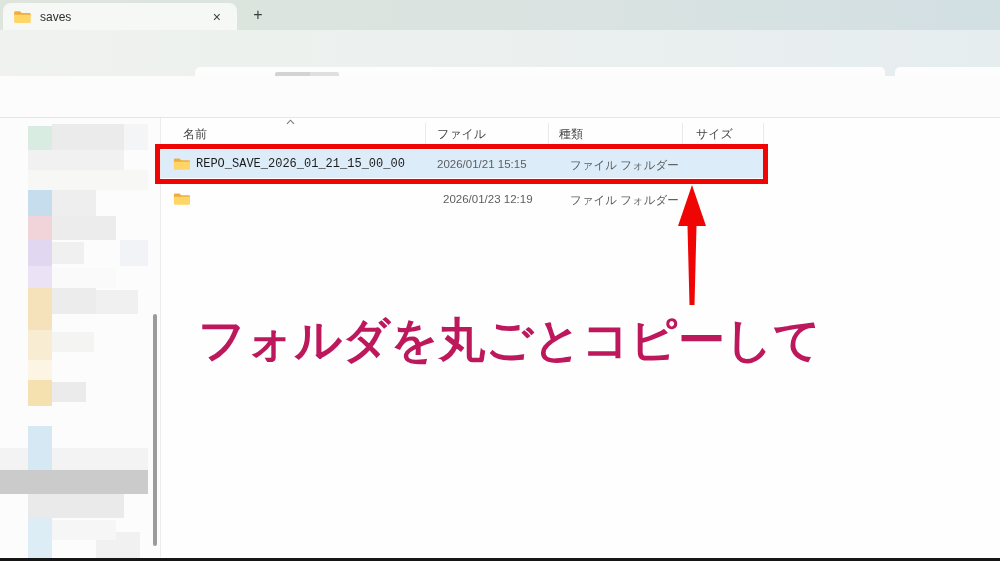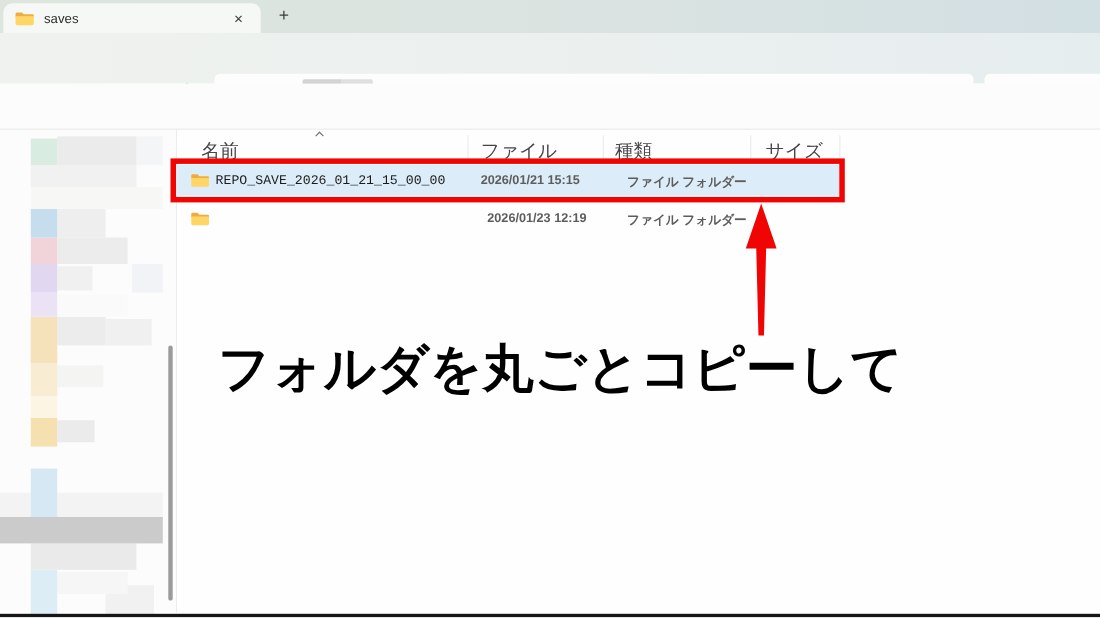--- a/index.html
+++ b/index.html
@@ -46,29 +46,29 @@
 
   
   .sidebar { position:absolute; left:0; top:118px; width:160px; height:439px; background:#fcfcfc; }
   .mosaic-cell { position:absolute; }
   .side-scrollbar { position:absolute; left:153px; top:196px; width:4px; height:232px;
     background:#9b9b9b; border-radius:2px; }
   .side-divider { position:absolute; left:160px; top:118px; width:1px; height:439px; background:#ececec; }
   .content { position:absolute; left:161px; top:118px; width:839px; height:439px; background:#fefefe; }
 
   
-  .colhead { position:absolute; top:126px; font-size:17px; color:#454545; white-space:nowrap; }
+  .colhead { position:absolute; top:126px; font-size:12px; color:#454545; white-space:nowrap; }
   .col-sep { position:absolute; top:123px; width:1px; height:22px; background:#eaeaea; }
   .sort-caret { position:absolute; left:286px; top:119px; }
 
   
   .row-highlight { position:absolute; left:161px; top:150px; width:602px; height:28px; background:#dcecf8; }
   .file-row { position:absolute; height:20px; display:flex; align-items:center;font-family:Liberation Mono, monospace; }
   .row-name { font-size:12px; color:#1c1c1c; margin-left:6px; white-space:nowrap; }
-  .row-cell { position:absolute; font-size:11.5px; color:#5d5d5d; white-space:nowrap;font-weight:bold; }
+  .row-cell { position:absolute; font-size:11.5px; color:#5d5d5d; white-space:nowrap; }
 
   
   .red-box { position:absolute; left:155px; top:144px; width:613px; height:40px;
     border:5px solid #f00505; }
   .anno-arrow { position:absolute; left:658px; top:184px; }
   .anno-line { position:absolute; color:#f00505; font-weight:900; font-size:47px;
     line-height:1.15; white-space:nowrap; }
   .anno-line1 { left:198px; top:313px; }
   .anno-line2 { left:244px; top:384px; }
 
@@ -285,16 +285,16 @@
       <path fill="#ffd565" d="M1 5.4h19V13a1.8 1.8 0 0 1-1.8 1.8H2.8A1.8 1.8 0 0 1 1 13z"></path>
     </svg>
   </div>
   <div class="row-cell" style="left:443px; top:193px">2026/01/23 12:19</div>
   <div class="row-cell" style="left:570px; top:193px">ファイル フォルダー</div>
 
   <div class="red-box" style="border-color: rgb(240, 5, 5);"></div>
   <svg class="anno-arrow" width="70" height="126" viewBox="0 0 70 126">
     <polygon points="34,1 48,42 38.5,42 36.5,121 31.5,121 29.5,42 20,42" fill="#f00505"></polygon>
   </svg>
-  <div class="anno-line anno-line1" style="color: #000000; font-family: Liberation Mono, monospace;">フォルダを丸ごとコピーして</div>
+  <div class="anno-line anno-line1" style="color: #be185d;">フォルダを丸ごとコピーして</div>
 
   <div class="bottom-edge"></div>
 </div>
 
 </body></html>

